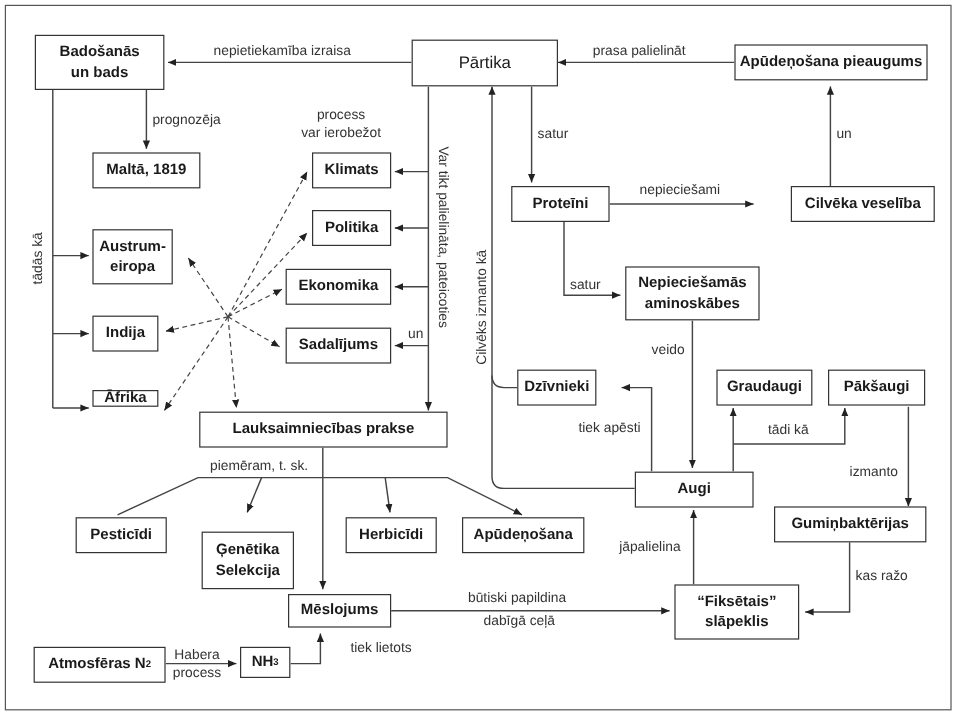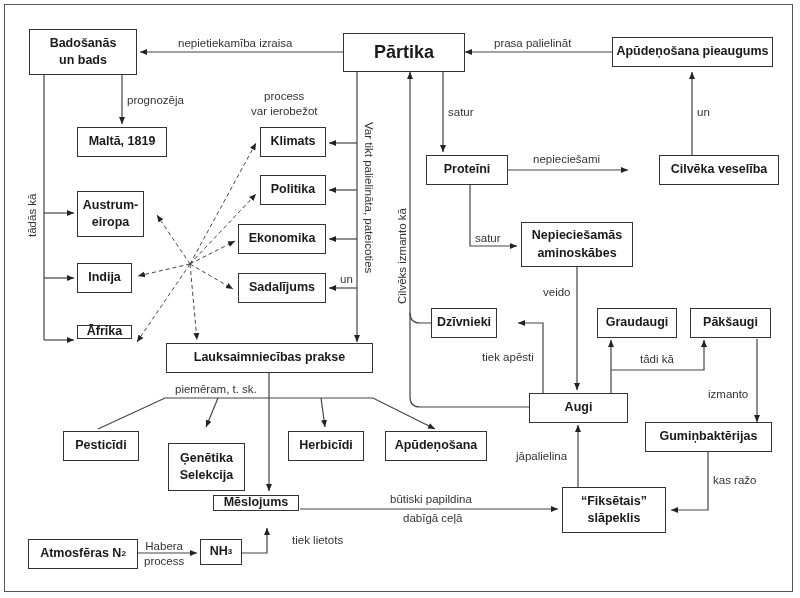--- a/index.html
+++ b/index.html
@@ -1,20 +1,20 @@
 <!DOCTYPE html>
 <html><head>
 <meta charset="utf-8">
 <style>
   html, body { margin: 0; padding: 0; background: #ffffff; }
   body { width: 800px; height: 598px; position: relative; overflow: hidden; font-family: "Liberation Sans", "DejaVu Sans", sans-serif; color: #1a1a1a; }
   #frame { position: absolute; left: 4px; top: 4px; width: 789px; height: 588px; border: 1.5px solid #555; box-sizing: border-box; }
   svg#lines { position: absolute; left: 0; top: 0; width: 800px; height: 598px; }
   .node { position: absolute; box-sizing: border-box; border: 1.3px solid #333; background: #fff; display: flex; align-items: center; justify-content: center; text-align: center; font-weight: bold; font-size: 12.5px; line-height: 1.4; color: #1a1a1a; white-space: pre-line; }
-  .node.big { font-size: 18px; font-weight: bold; }
+  .node.big { font-size: 14px; font-weight: normal; }
   .lbl { position: absolute; font-size: 11.5px; color: #333; white-space: pre-line; text-align: center; line-height: 1.3; }
   .vlbl { position: absolute; font-size: 11.5px; color: #333; white-space: nowrap; transform-origin: left top; }
   sub { font-size: 8px; }
 </style>
 </head>
 <body>
 
 <div id="frame"></div>
 
 <svg id="lines" xmlns="http://www.w3.org/2000/svg">
@@ -112,21 +112,21 @@
 <div class="node" style="left:431px;top:308px;width:66px;height:30px;">Dzīvnieki</div>
 <div class="node" style="left:597px;top:308px;width:80px;height:30px;">Graudaugi</div>
 <div class="node" style="left:690px;top:308px;width:81px;height:30px;">Pākšaugi</div>
 <div class="node" style="left:529px;top:393px;width:99px;height:30px;">Augi</div>
 <div class="node" style="left:645px;top:422px;width:127px;height:30px;">Gumiņbaktērijas</div>
 <div class="node" style="left:63px;top:431px;width:76px;height:30px;">Pesticīdi</div>
 <div class="node" style="left:168px;top:443px;width:77px;height:48px;">Ģenētika
 Selekcija</div>
 <div class="node" style="left:288px;top:431px;width:76px;height:30px;">Herbicīdi</div>
 <div class="node" style="left:385px;top:431px;width:102px;height:30px;">Apūdeņošana</div>
-<div class="node" style="left:213px;top:495px;width:86px;height:16px;">Mēslojums</div>
+<div class="node" style="left:240px;top:495px;width:86px;height:28px;">Mēslojums</div>
 <div class="node" style="left:562px;top:487px;width:104px;height:46px;">“Fiksētais”
 slāpeklis</div>
 <div class="node" style="left:28px;top:539px;width:110px;height:30px;">
   <span>Atmosfēras N</span><sub>2</sub>
 </div>
 <div class="node" style="left:200px;top:539px;width:42px;height:26px;">
   <span>NH</span><sub>3</sub>
 </div>
 
 <div class="lbl" style="left:178px;top:36px;">nepietiekamība izraisa</div>

